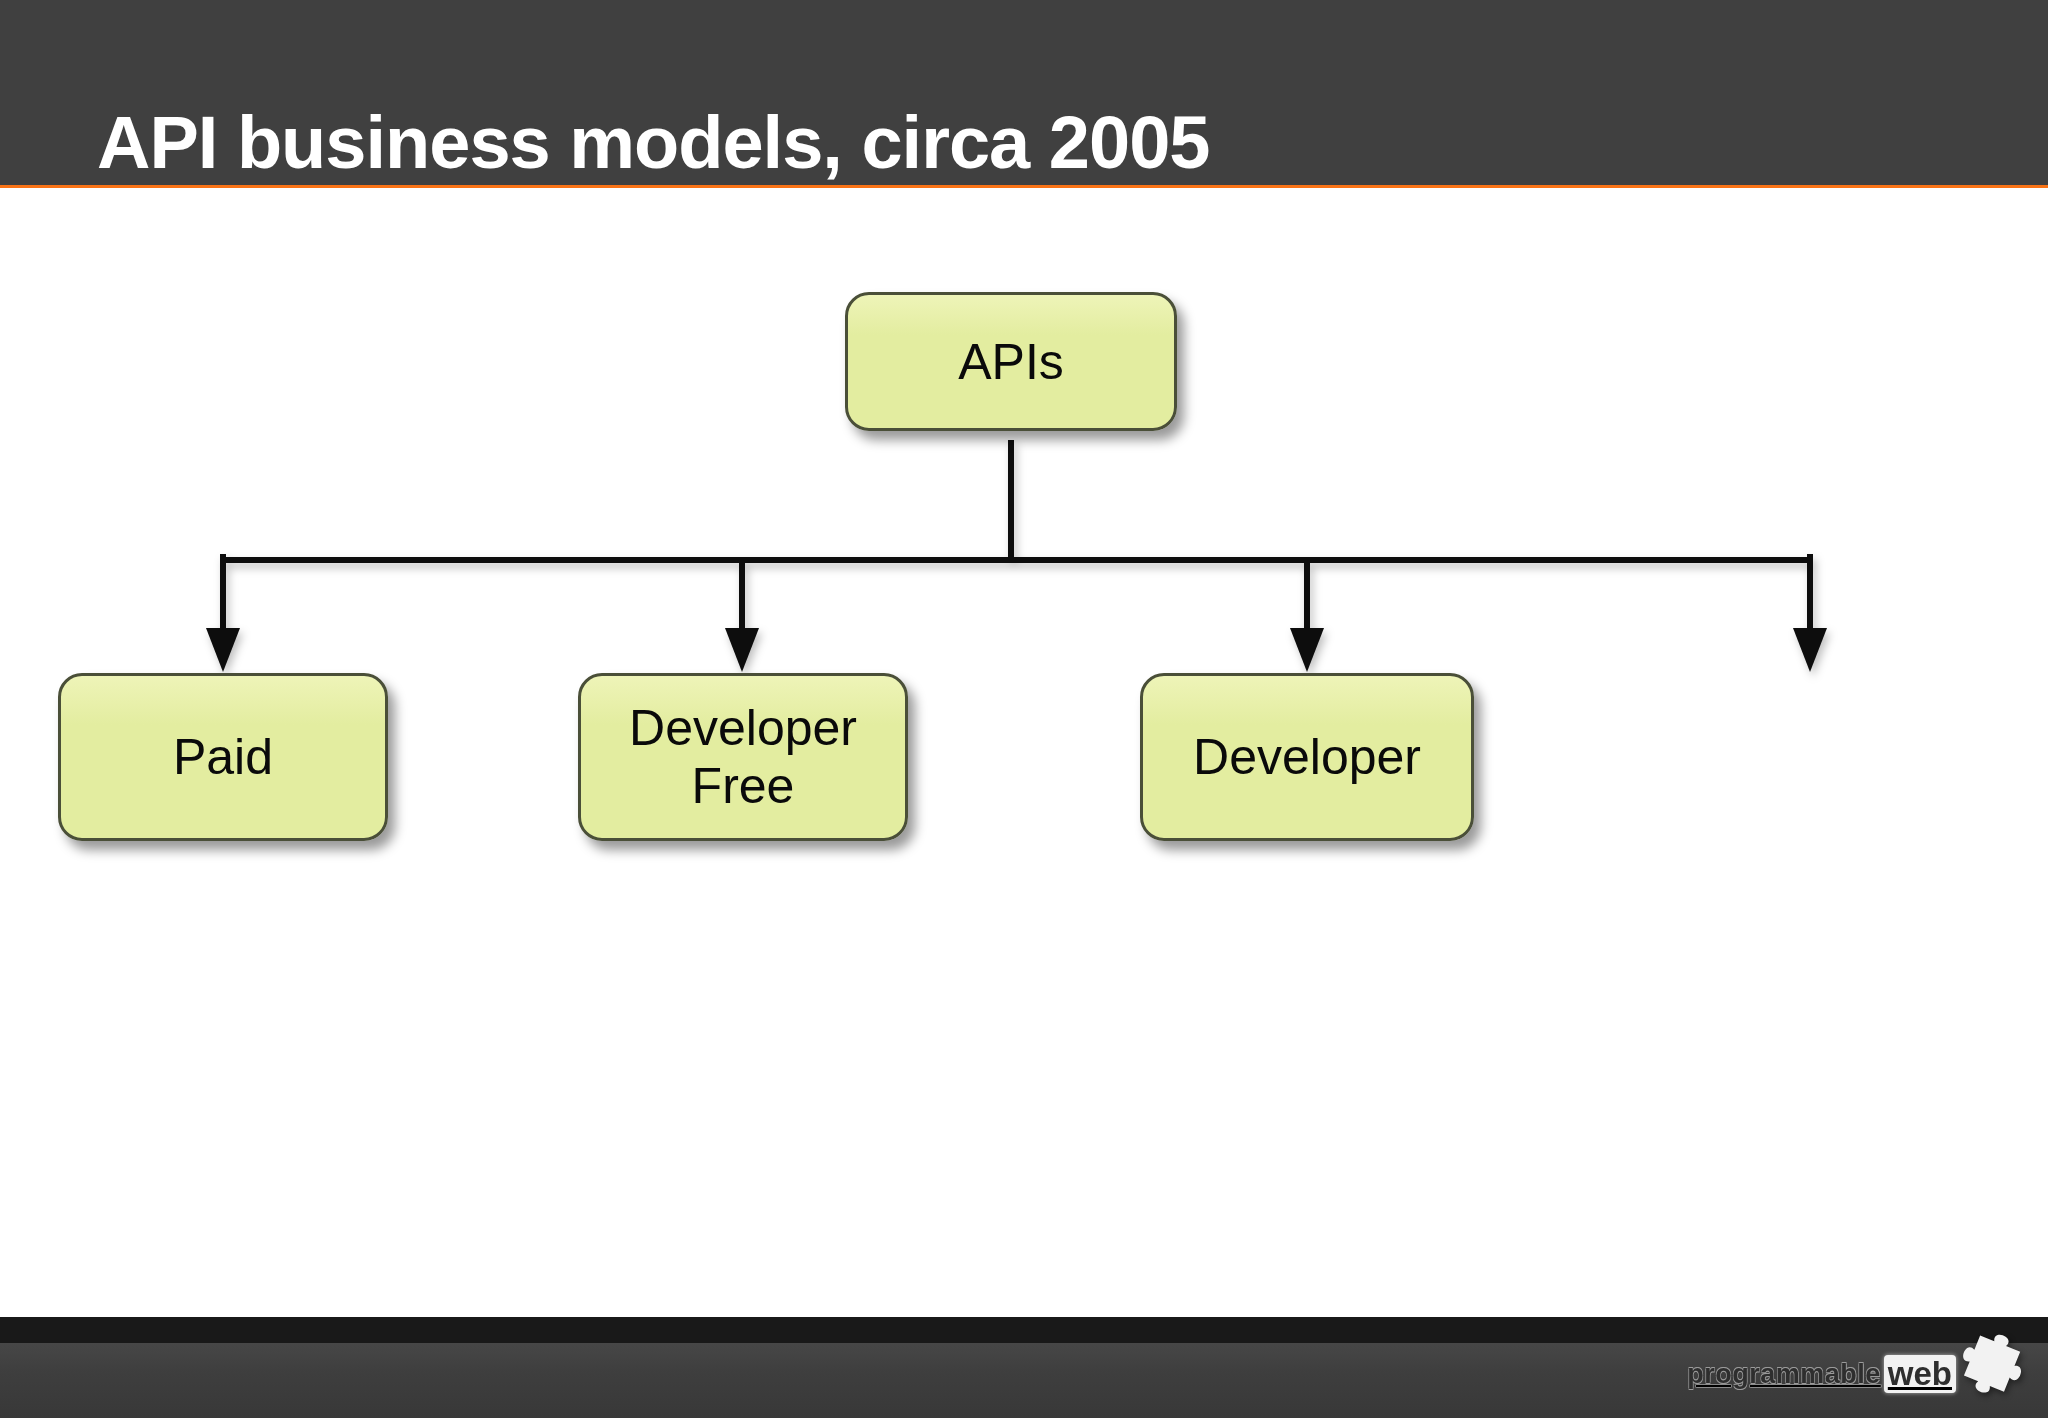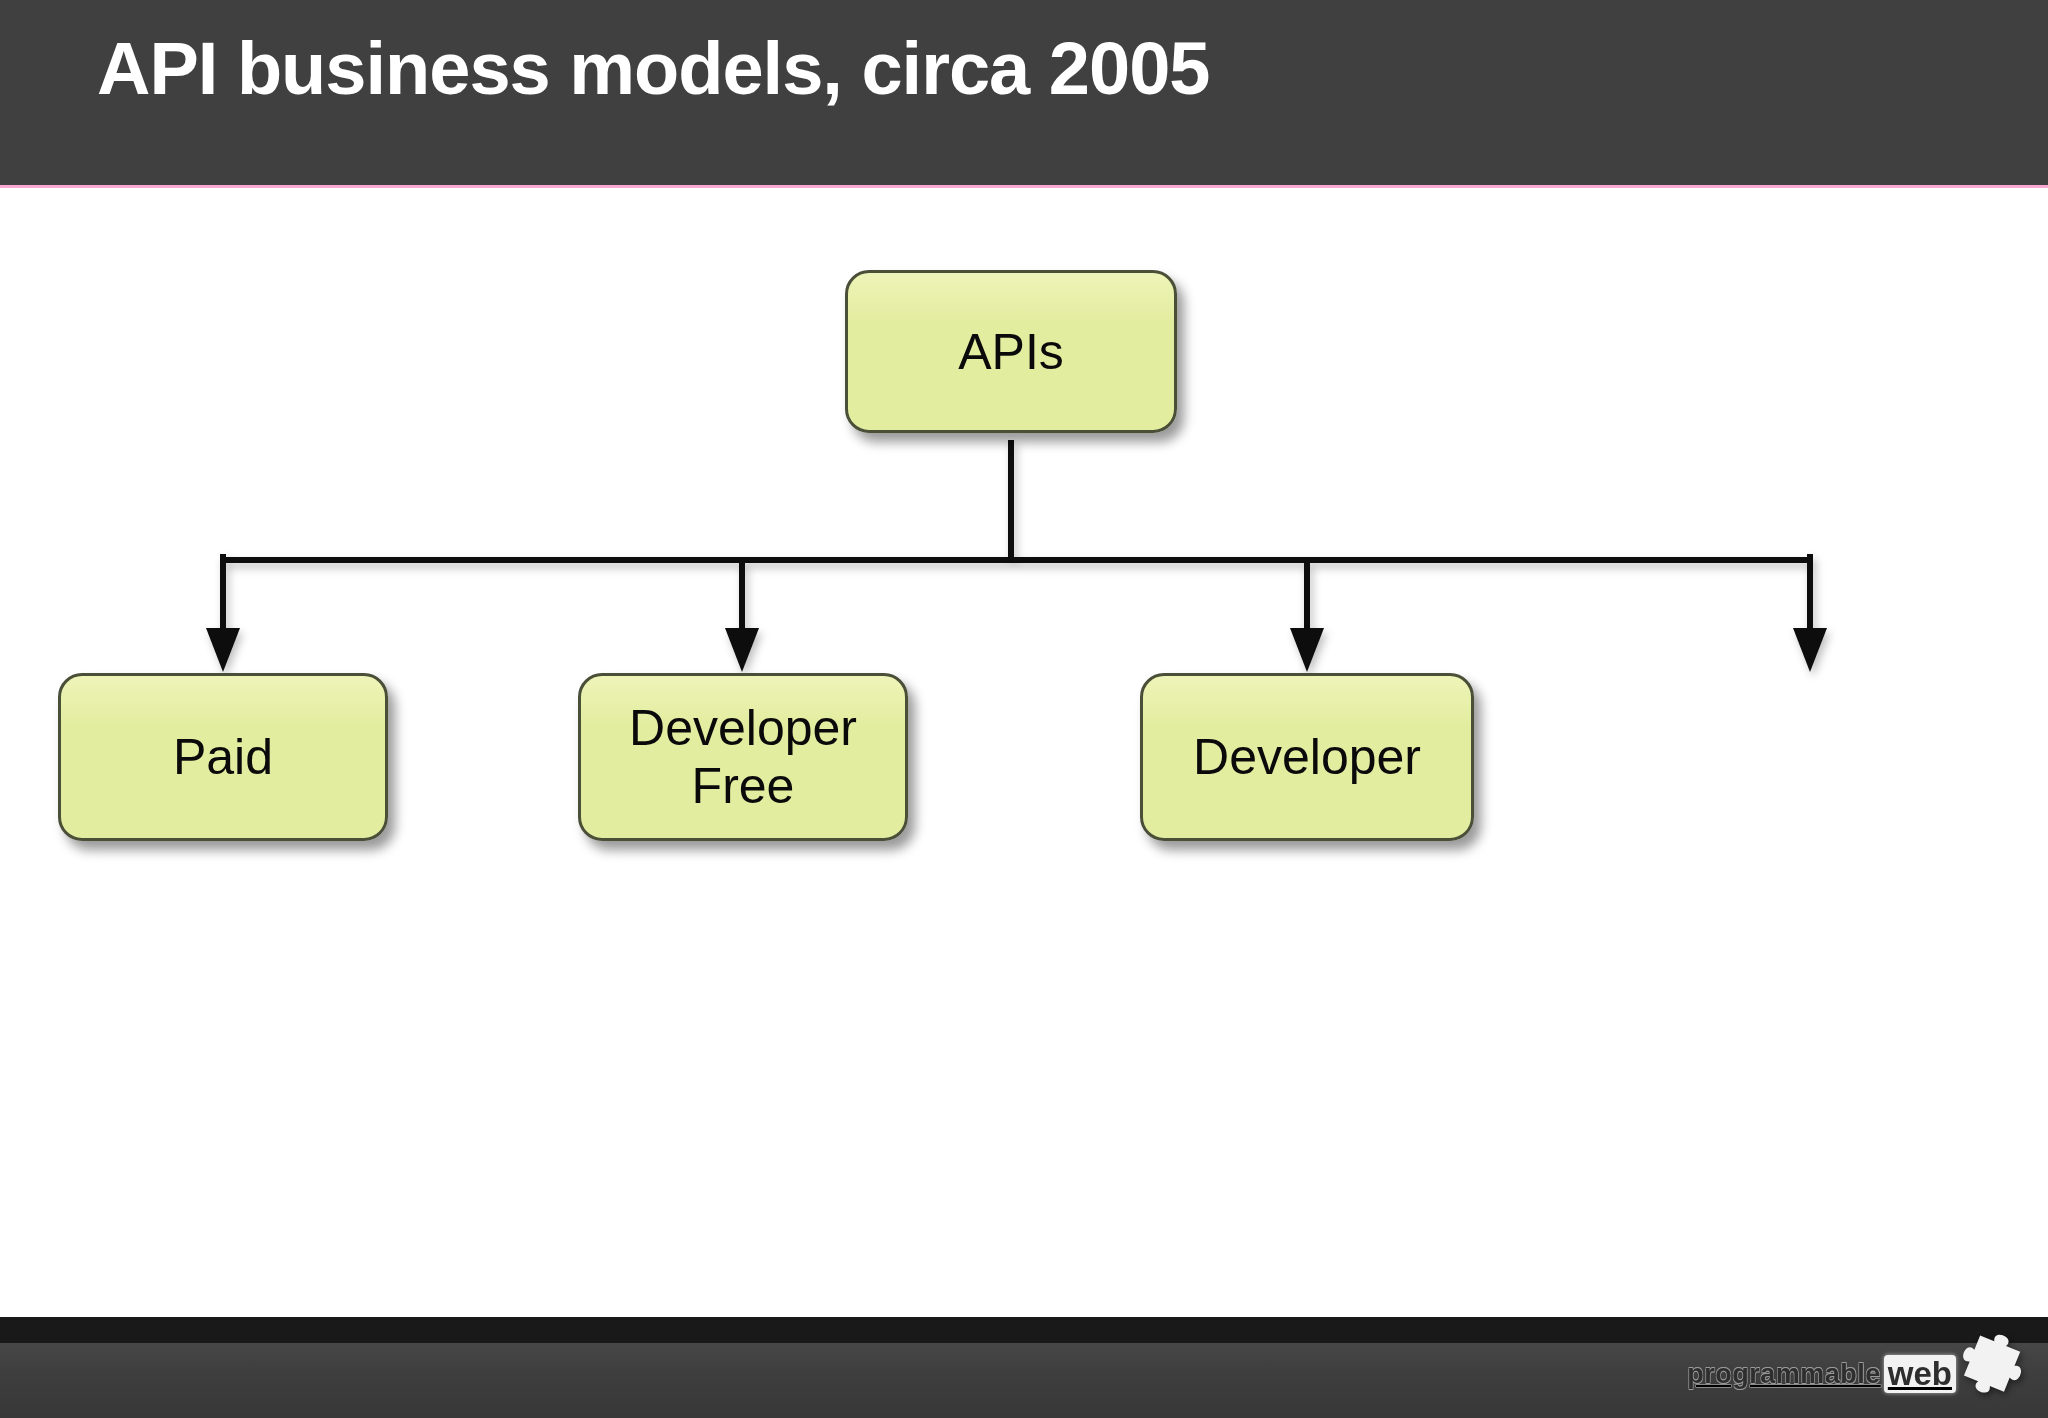--- a/index.html
+++ b/index.html
@@ -21,23 +21,23 @@
     font-family:"Liberation Sans", sans-serif;
     background:#fff;
     overflow:hidden;
   }
   .slide{width:2048px;height:1418px;position:relative;display:flex;flex-direction:column;}
 
   
   .slide-header{
     height:188px;flex:0 0 188px;
     background:var(--header-bg);
-    display:flex;align-items:flex-start;
-    padding-left:97px;padding-top:26px;
-    border-bottom:3px solid #f9a8d4;
+    display:flex;align-items:flex-end;
+    padding-left:97px;padding-top:10px;
+    border-bottom:3px solid #f97316;
   }
   .slide-header h1{
     margin:0;
     color:var(--title-color);
     font-size:74px;
     font-weight:bold;
     letter-spacing:-1px;
   }
 
   
@@ -58,21 +58,21 @@
     border:3px solid var(--box-border);
     border-radius:24px;
     box-shadow:7px 9px 12px rgba(0,0,0,0.40);
     display:flex;flex-direction:column;align-items:center;justify-content:center;
     color:#0a0a0a;
     font-size:50px;
     line-height:1.16;
     text-align:center;
   }
   .node .line{display:block;}
-  .n-root{left:845px;top:82px;width:332px;height:163px;justify-content:center;}
+  .n-root{left:845px;top:104px;width:332px;height:139px;justify-content:center;}
   .n-c0{left:58px;top:485px;}
   .n-c1{left:578px;top:485px;}
   .n-c2{left:1140px;top:485px;width:334px;}
   .n-c3{left:1645px;top:485px;}
 
   
   .footer-black{height:26px;flex:0 0 26px;background:var(--footer-dark);}
   .footer-gray{
     height:75px;flex:0 0 75px;
     background:linear-gradient(180deg,#474747 0%,var(--footer-gray) 40%,#383838 100%);

